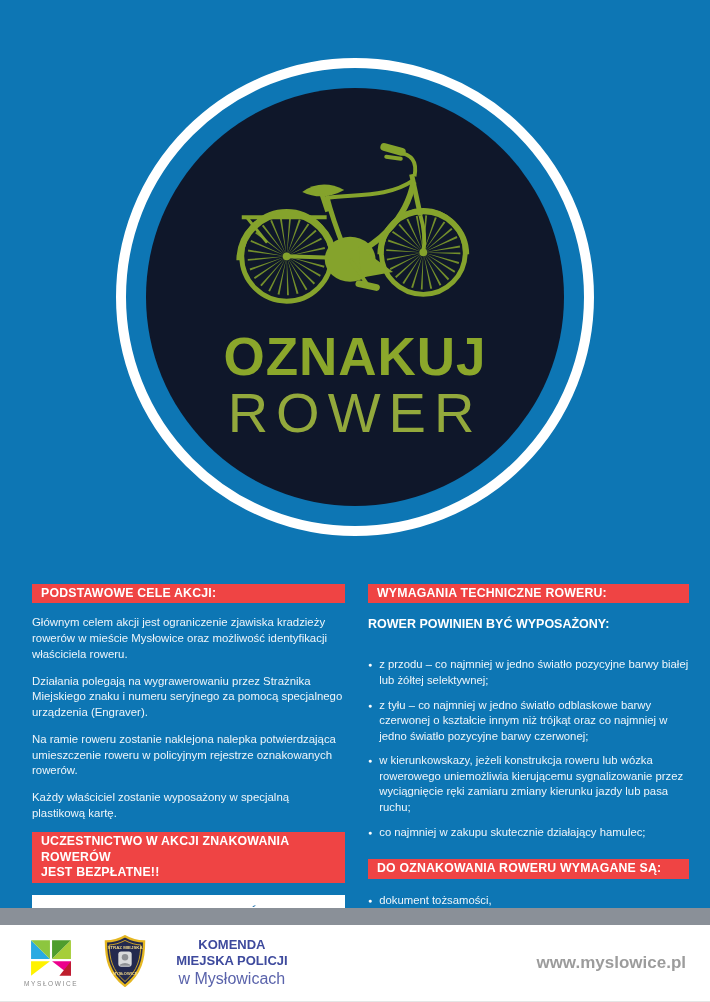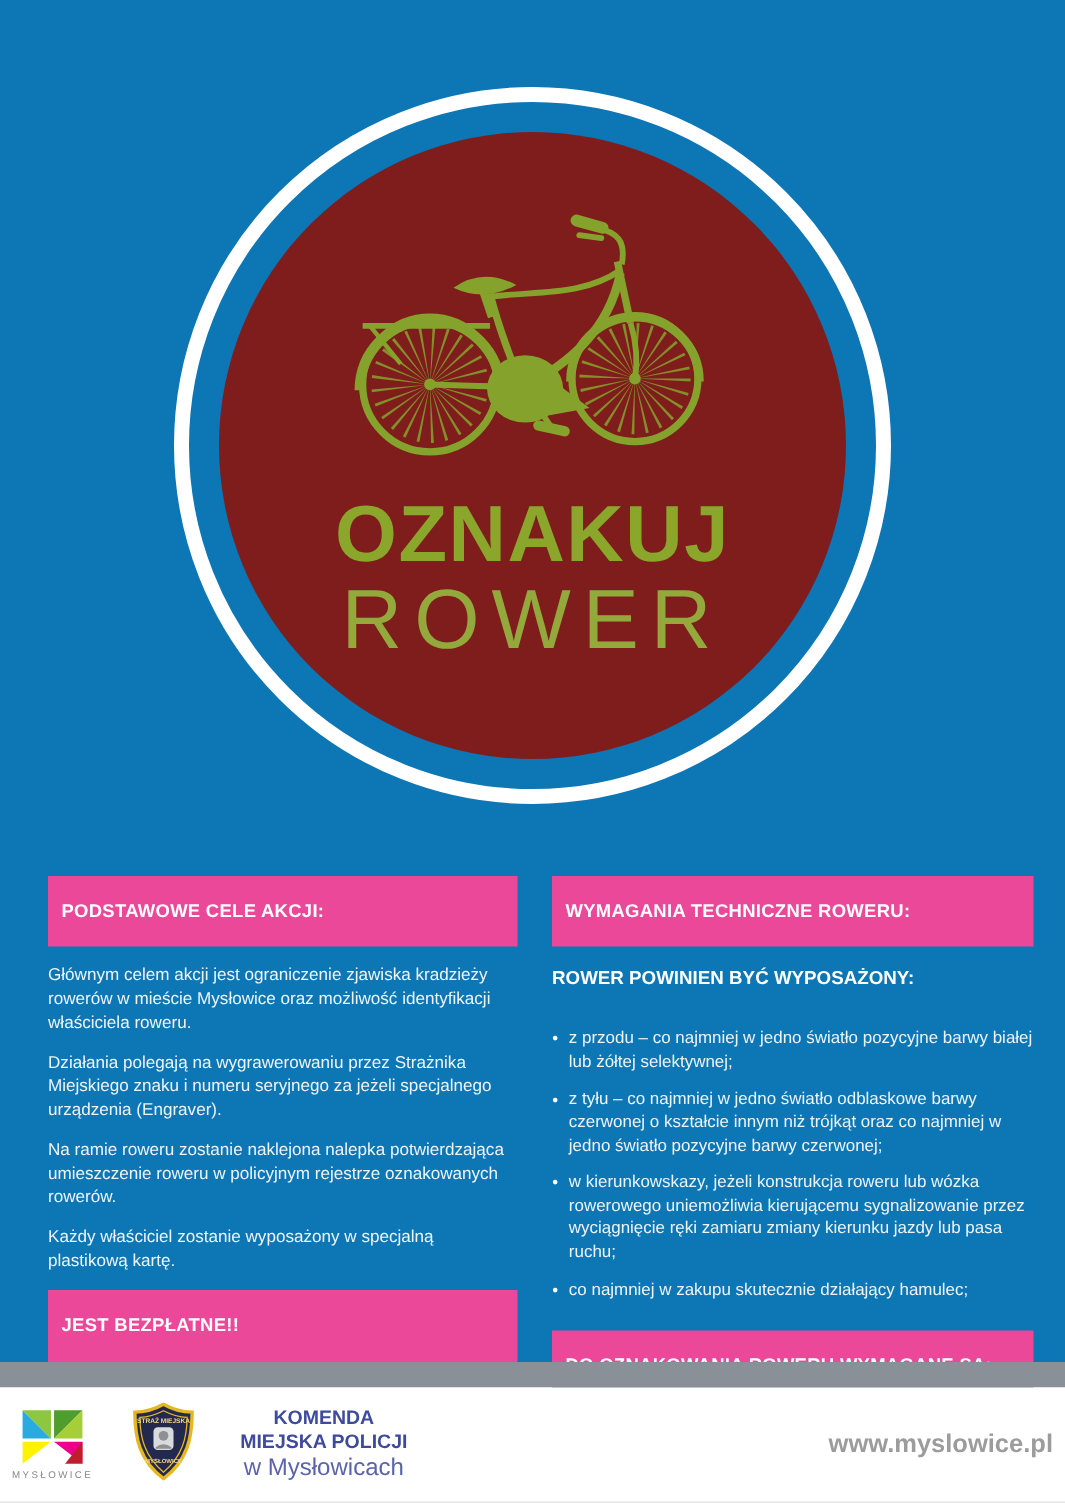--- a/index.html
+++ b/index.html
@@ -1,50 +1,50 @@
 <!DOCTYPE html>
 <html><head>
 <meta charset="utf-8">
 <style>
   html,body{margin:0;padding:0;background:#444;}
   .poster{position:relative;width:710px;height:1002px;margin:0 auto;overflow:hidden;
           background:#ffffff;font-family:"Liberation Sans",sans-serif;}
   
   .hero{position:absolute;left:0;top:0;width:710px;height:908px;background:#0d76b4;}
   .ring{position:absolute;left:116px;top:58px;width:458px;height:458px;border:10px solid #fff;border-radius:50%;}
-  .disc{position:absolute;left:146px;top:88px;width:418px;height:418px;background:#7f1d1d;border-radius:50%;}
+  .disc{position:absolute;left:146px;top:88px;width:418px;height:418px;background:#0f172a;border-radius:50%;}
   .bike{position:absolute;left:86px;top:48px;width:244px;height:184px;}
   .title1{position:absolute;left:0;top:238px;width:100%;text-align:center;
           font-size:53px;font-weight:bold;letter-spacing:1px;color:#8ba72b;}
   .title2{position:absolute;left:0;top:292px;width:100%;text-align:center;
           font-size:56px;font-weight:100;letter-spacing:8px;color:#93a93c;}
   
   .col{position:absolute;top:584px;}
   .col-left{left:32px;width:313px;}
   .col-right{left:368px;width:321px;}
-  .greenbar{background:#ec4899;color:#fff;font-weight:bold;font-size:12.3px;
-            padding:16px 9px;letter-spacing:.2px;line-height:1.25;}
+  .greenbar{background:#ef4444;color:#fff;font-weight:bold;font-size:12.3px;
+            padding:2px 9px;letter-spacing:.2px;line-height:1.25;}
   .col-left .greenbar{margin-bottom:12px;}
   .para{color:#eef5fa;font-size:11.4px;line-height:1.38;margin:0 0 11px 0;}
   .freebar{margin-top:6px;margin-bottom:16px;}
   .schedule{background:#fff;padding:10px 12px 12px 12px;}
   .schedule-h{color:#1b6fac;font-weight:bold;font-size:13px;margin-bottom:7px;}
   .sched-item{white-space:nowrap;font-size:9.5px;margin:4px 0;}
   .sched-dot{color:#1b6fac;font-size:8px;vertical-align:1px;margin-right:4px;}
   .sched-bold{color:#1b6fac;font-weight:bold;}
   .sched-rest{color:#4e96c8;margin-left:3px;}
   .subhead{color:#fff;font-weight:bold;font-size:12.5px;margin:14px 0 26px 0;}
   .bullet{display:flex;gap:7px;margin:0 0 9px 0;}
   .bullet .dot{color:#fff;font-size:7px;line-height:15px;flex:none;}
   .bullet .txt{color:#eef5fa;font-size:11.3px;line-height:1.38;white-space:pre-line;}
   .docsbar{margin-top:19px;margin-bottom:14px;}
   
   .graybar{position:absolute;left:0;top:908px;width:710px;height:17px;background:#8a9098;}
   .footer{position:absolute;left:0;top:925px;width:710px;height:77px;background:#fff;
-          display:flex;align-items:center;padding:0 8px;box-sizing:border-box;
+          display:flex;align-items:center;padding:0 24px;box-sizing:border-box;
           border-bottom:1px solid #e5e5e5;}
   .citylogo{display:flex;flex-direction:column;align-items:center;}
   .citylogo .cap{margin-top:3px;font-size:6.5px;letter-spacing:1.6px;color:#8a8a8a;}
   .badge{margin-left:26px;}
   .police{margin-left:30px;text-align:center;color:#3e4a9d;line-height:1.25;}
   .police .l1,.police .l2{font-weight:bold;font-size:13px;}
   .police .l3{font-size:16px;color:#5a63ab;}
   .website{margin-left:auto;font-weight:bold;font-size:17px;color:#9c9c9c;}
 </style>
 </head>
@@ -95,25 +95,26 @@
         </g>
       </svg>
 
       <div class="title1">OZNAKUJ</div>
       <div class="title2">ROWER</div>
     </div>
 
     <div class="col col-left">
       <div class="greenbar">PODSTAWOWE CELE AKCJI:</div>
       <p class="para">Głównym celem akcji jest ograniczenie zjawiska kradzieży rowerów w mieście Mysłowice oraz możliwość identyfikacji właściciela roweru.</p>
-      <p class="para">Działania polegają na wygrawerowaniu przez Strażnika Miejskiego znaku i numeru seryjnego za jeżeli specjalnego urządzenia (Engraver).</p>
+      <p class="para">Działania polegają na wygrawerowaniu przez Strażnika Miejskiego znaku i numeru seryjnego za pomocą specjalnego urządzenia (Engraver).</p>
       <p class="para">Na ramie roweru zostanie naklejona nalepka potwierdzająca umieszczenie roweru w policyjnym rejestrze oznakowanych rowerów.</p>
       <p class="para">Każdy właściciel zostanie wyposażony w specjalną plastikową kartę.</p>
 
       <div class="greenbar freebar">
+        <div>UCZESTNICTWO W AKCJI ZNAKOWANIA ROWERÓW</div>
         <div>JEST BEZPŁATNE!!</div>
       </div>
 
       <div class="schedule">
         <div class="schedule-h">TERMINY ZNAKOWANIA ROWERÓW</div>
         <div class="sched-item">
           <span class="sched-dot">●</span><span class="sched-bold">31.07.2017 r. |  godz. 12.00-16.00</span><span class="sched-rest">- Tour de Pologne – Kosztowy - Rynek</span>
         </div>
         <div class="sched-item">
           <span class="sched-dot">●</span><span class="sched-bold">05.08.2017 r. |  godz. 14.00-18.00</span><span class="sched-rest">- Półmetek wakacji – Park Słupna</span>

